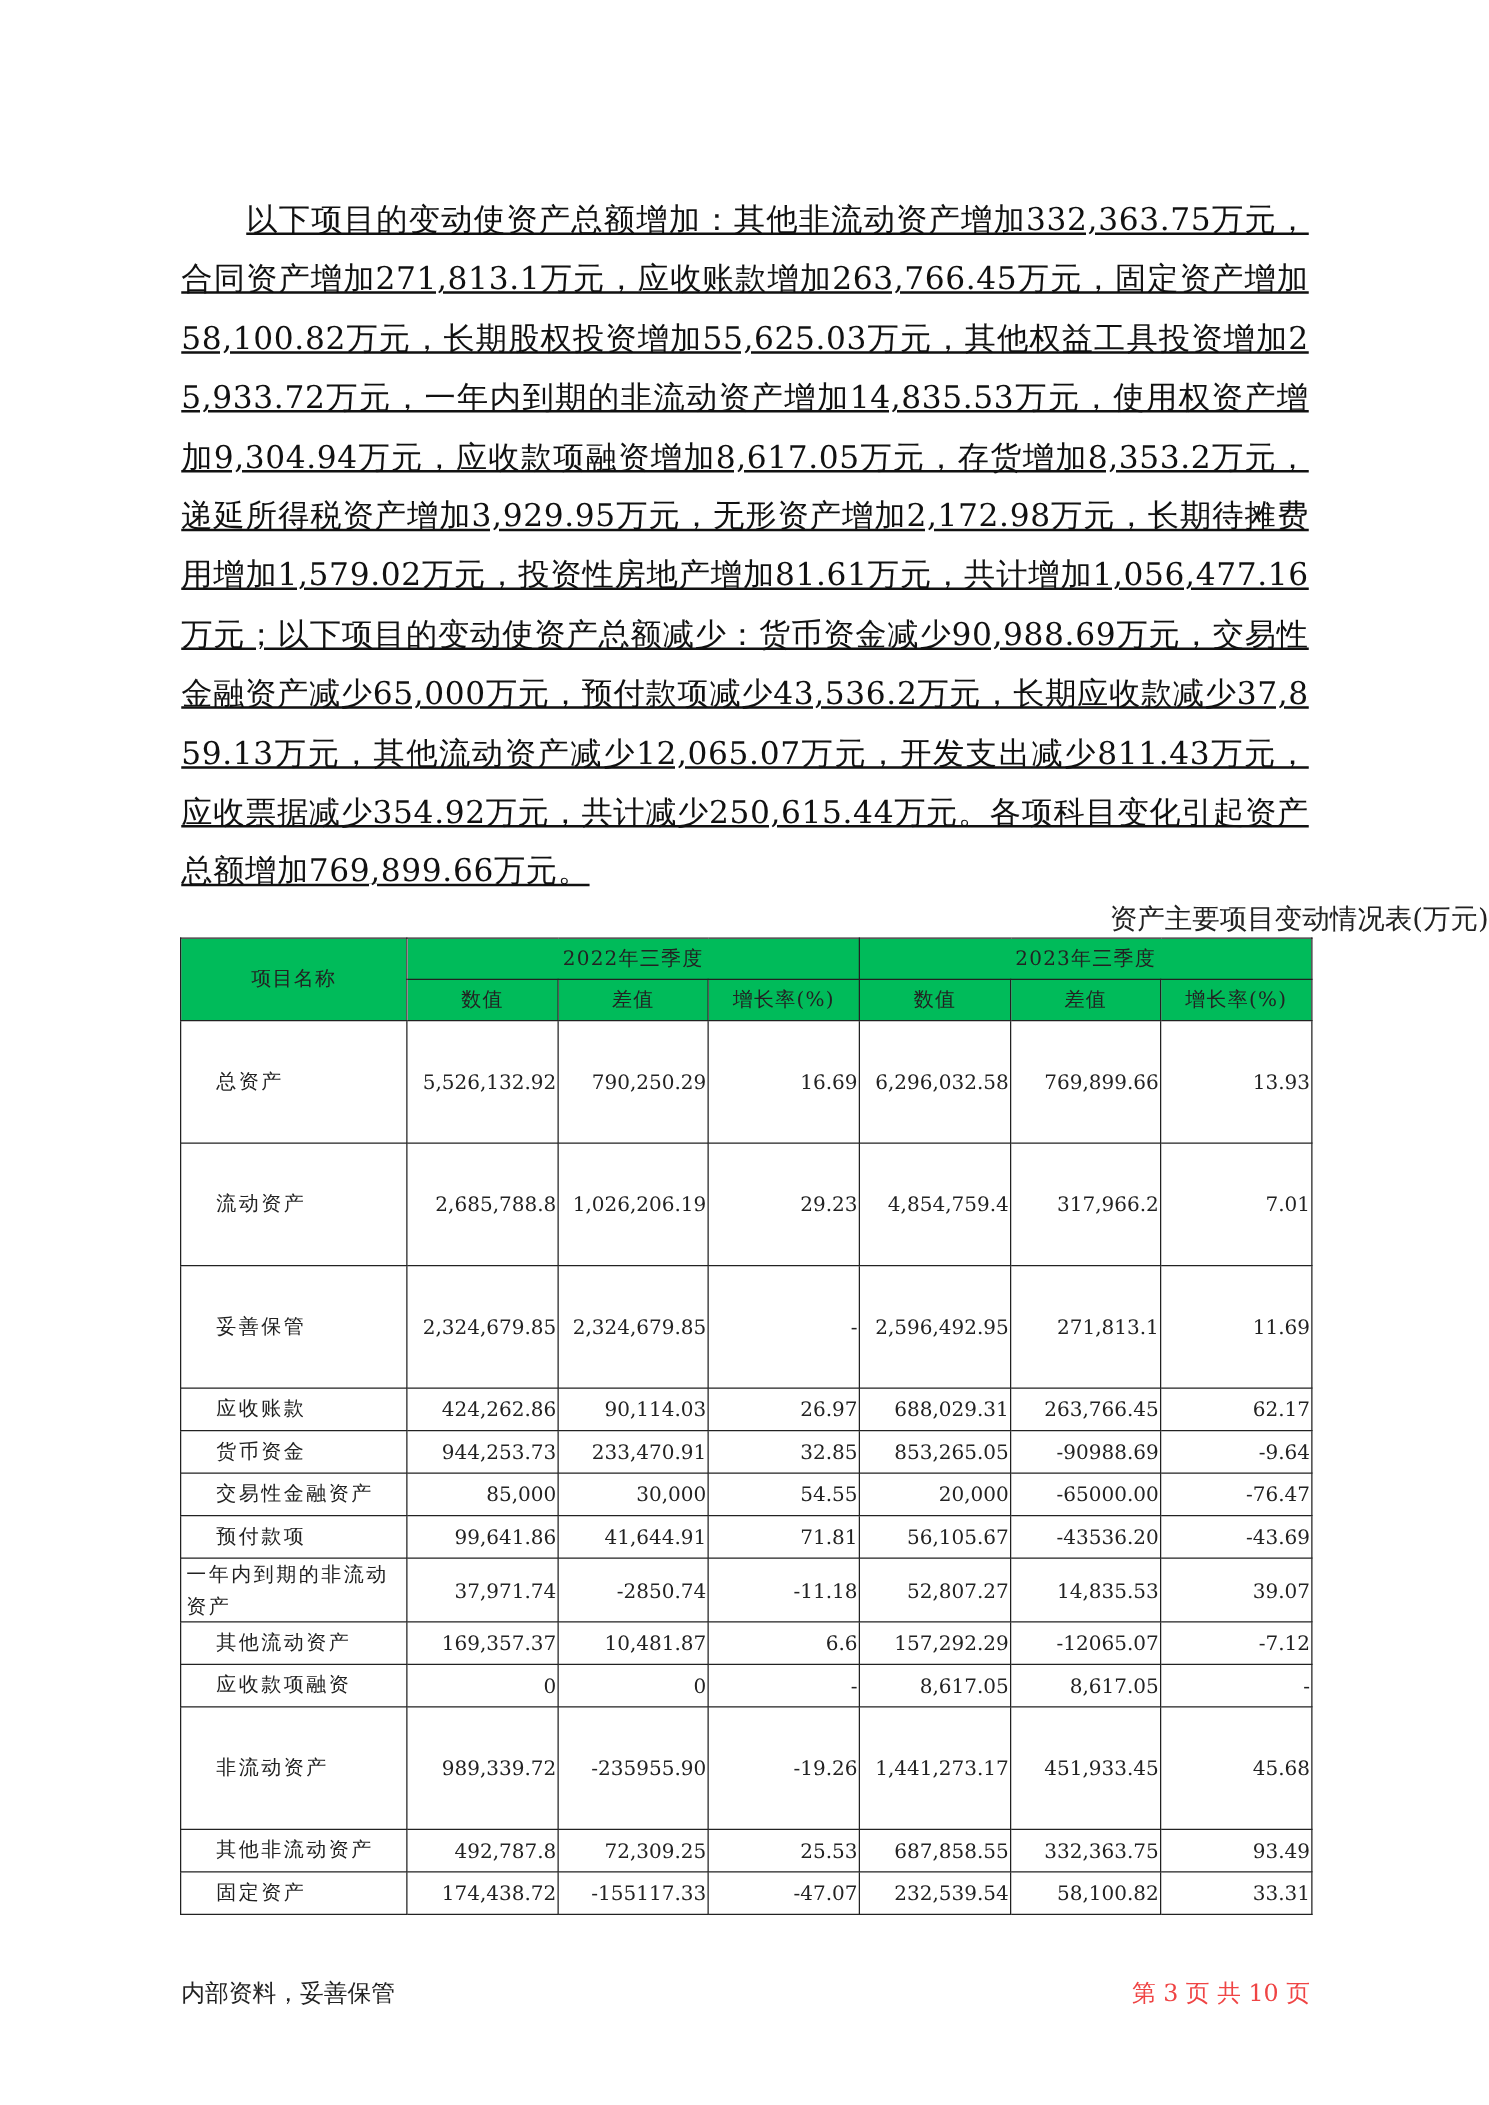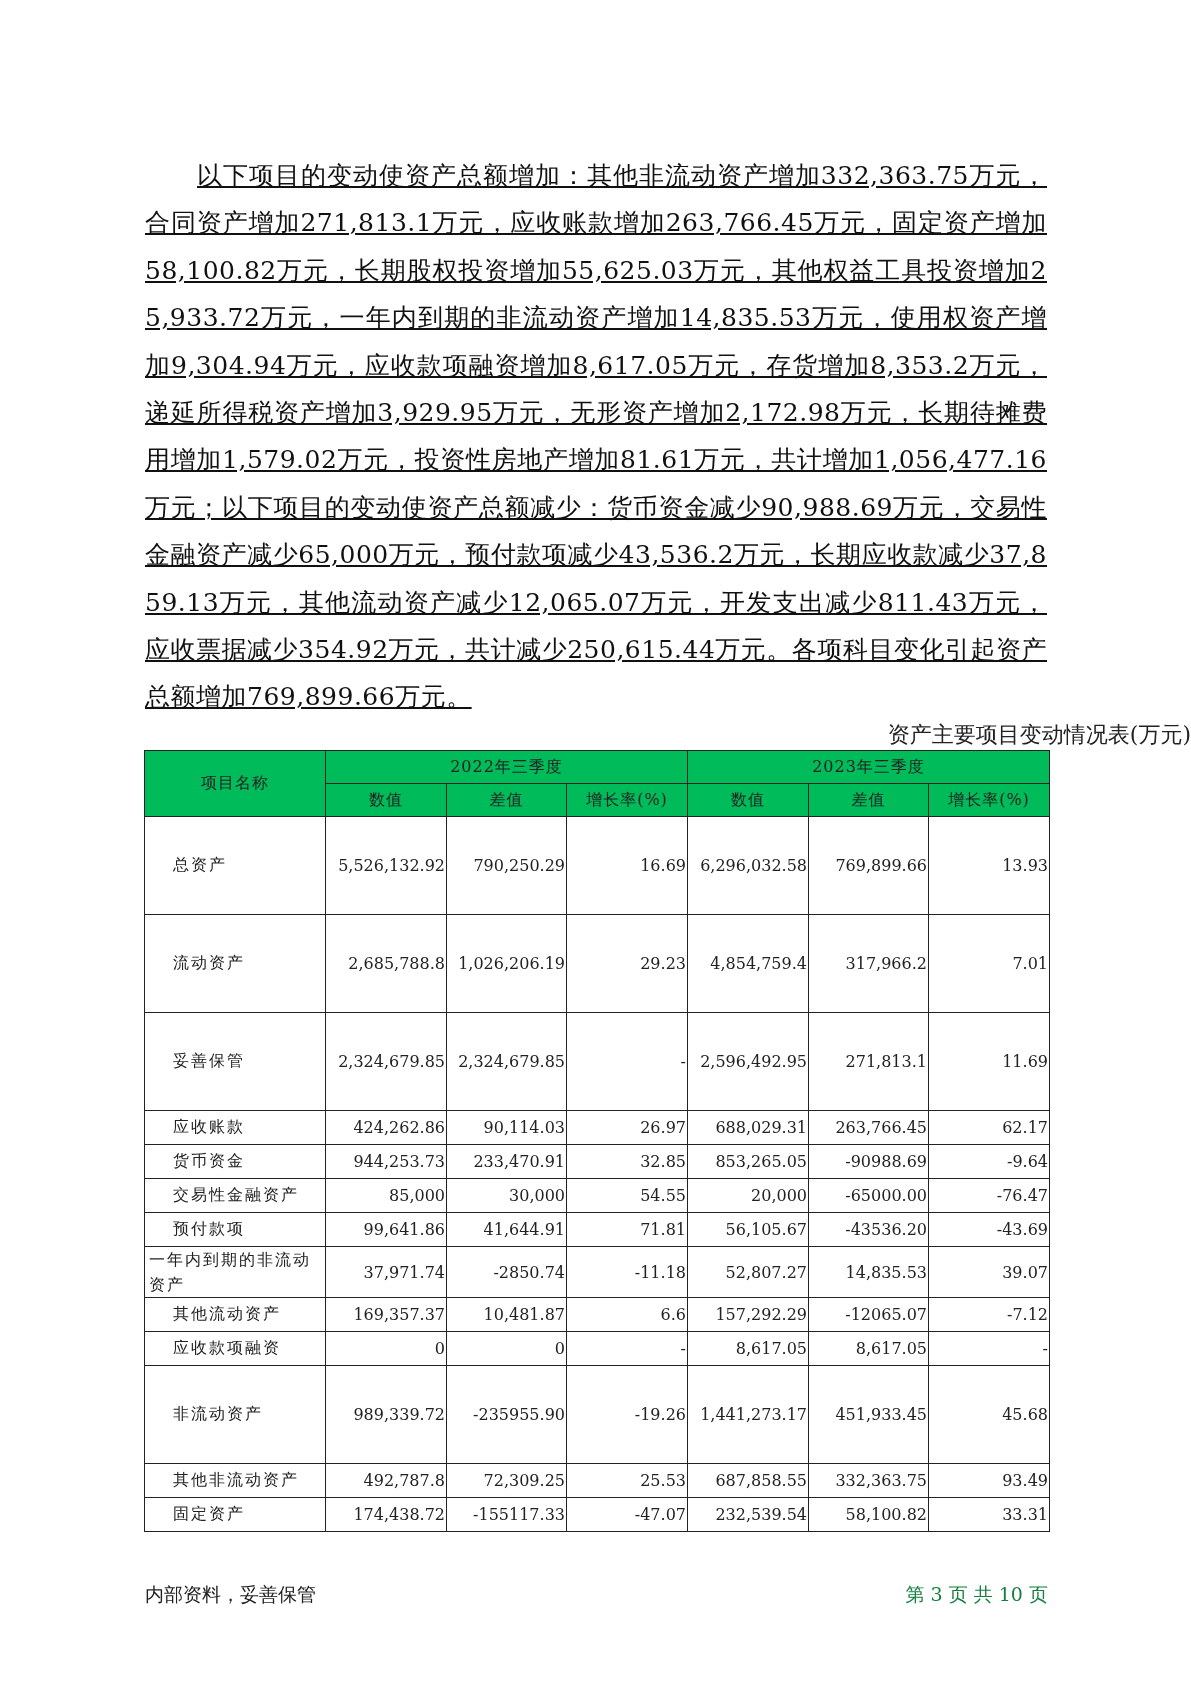--- a/index.html
+++ b/index.html
@@ -29,21 +29,21 @@
   }
   table.assets th { background: #00BB5A; height: 32px; text-align: center; letter-spacing: 1px; }
   table.assets td.name { text-align: left; padding-left: 28px; letter-spacing: 2px; }
   table.assets td.num { text-align: right; line-height: 33px; }
   tr.tall td { height: 97px; }
   tr.tall td.num { vertical-align: middle; }
   tr.short td { height: 31px; }
   tr.mid td { height: 49px; }
   tr.mid td.name { line-height: 25px; padding-left: 4px; }
   .footer-left { position: absolute; left: 145px; top: 1582px; font-size: 19px; color: #222; }
-  .footer-right { position: absolute; right: 143px; top: 1582px; font-size: 19px; color: #15803d; }
+  .footer-right { position: absolute; right: 143px; top: 1582px; font-size: 19px; color: #ef4444; }
 </style>
 </head>
 <body>
 
 <p class="para">以下项目的变动使资产总额增加：其他非流动资产增加332,363.75万元，合同资产增加271,813.1万元，应收账款增加263,766.45万元，固定资产增加58,100.82万元，长期股权投资增加55,625.03万元，其他权益工具投资增加25,933.72万元，一年内到期的非流动资产增加14,835.53万元，使用权资产增加9,304.94万元，应收款项融资增加8,617.05万元，存货增加8,353.2万元，递延所得税资产增加3,929.95万元，无形资产增加2,172.98万元，长期待摊费用增加1,579.02万元，投资性房地产增加81.61万元，共计增加1,056,477.16万元；以下项目的变动使资产总额减少：货币资金减少90,988.69万元，交易性金融资产减少65,000万元，预付款项减少43,536.2万元，长期应收款减少37,859.13万元，其他流动资产减少12,065.07万元，开发支出减少811.43万元，应收票据减少354.92万元，共计减少250,615.44万元。各项科目变化引起资产总额增加769,899.66万元。</p>
 
 <div class="caption">资产主要项目变动情况表(万元)</div>
 
 <table class="assets">
   <colgroup>

